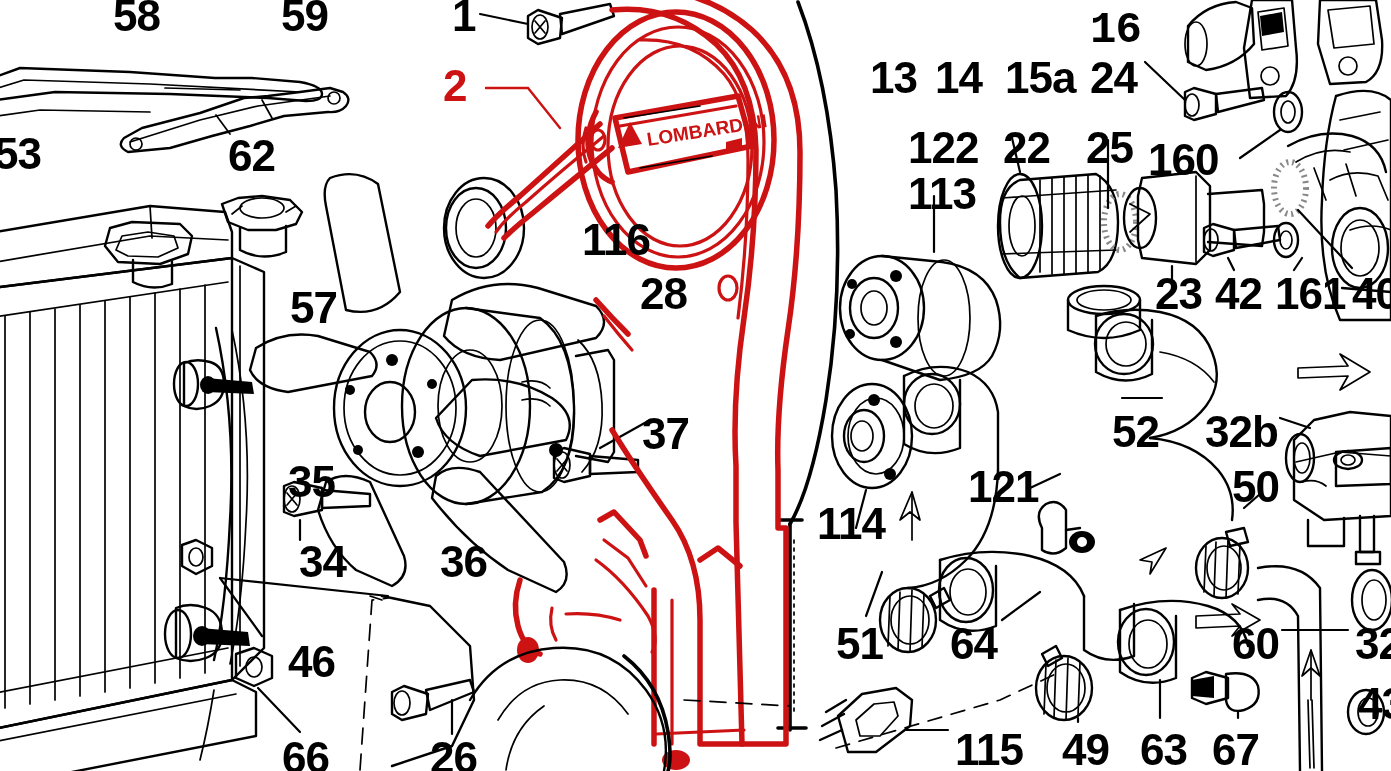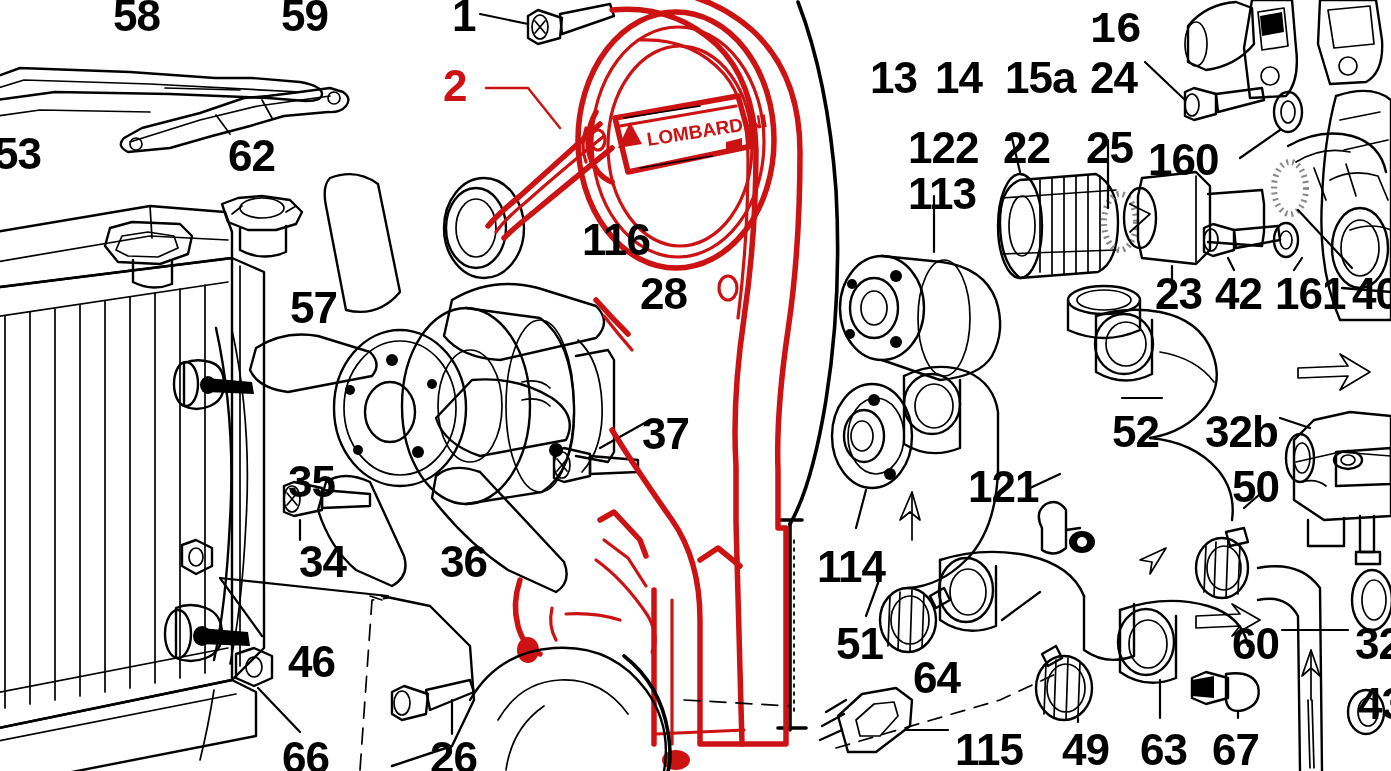--- a/index.html
+++ b/index.html
@@ -498,23 +498,23 @@
   <div class="lbl s44" style="left:290px;top:286px;text-align:right;">57</div>
   <div class="lbl s44" style="left:640px;top:272px;">28</div>
   <div class="lbl s44" style="left:1112px;top:410px;">52</div>
   <div class="lbl s44" style="left:1205px;top:410px;">32b</div>
   <div class="lbl s44" style="left:288px;top:420px;margin-top:40px;">35</div>
   <div class="lbl s44" style="left:642px;top:412px;">37</div>
   <div class="lbl s44" style="left:968px;top:465px;">121</div>
   <div class="lbl s44" style="left:1232px;top:465px;">50</div>
   <div class="lbl s44" style="left:278px;top:540px;margin-left:21px;">34</div>
   <div class="lbl s44" style="left:440px;top:540px;">36</div>
-  <div class="lbl s44" style="left:817px;top:502px;margin-top:43px;">114</div>
+  <div class="lbl s44" style="left:817px;top:502px;">114</div>
   <div class="lbl s44" style="left:836px;top:622px;">51</div>
-  <div class="lbl s44" style="left:913px;top:622px;margin-top:34px;">64</div>
+  <div class="lbl s44" style="left:950px;top:622px;">64</div>
   <div class="lbl s44" style="left:1232px;top:622px;">60</div>
   <div class="lbl s44" style="left:1355px;top:622px;">32</div>
   <div class="lbl s44" style="left:288px;top:640px;">46</div>
   <div class="lbl s44" style="left:1358px;top:682px;">43</div>
   <div class="lbl s44" style="left:282px;top:736px;">66</div>
   <div class="lbl s44" style="left:430px;top:736px;">26</div>
   <div class="lbl s44" style="left:955px;top:728px;">115</div>
   <div class="lbl s44" style="left:1062px;top:728px;">49</div>
   <div class="lbl s44" style="left:1140px;top:728px;">63</div>
   <div class="lbl s44" style="left:1212px;top:728px;">67</div>

